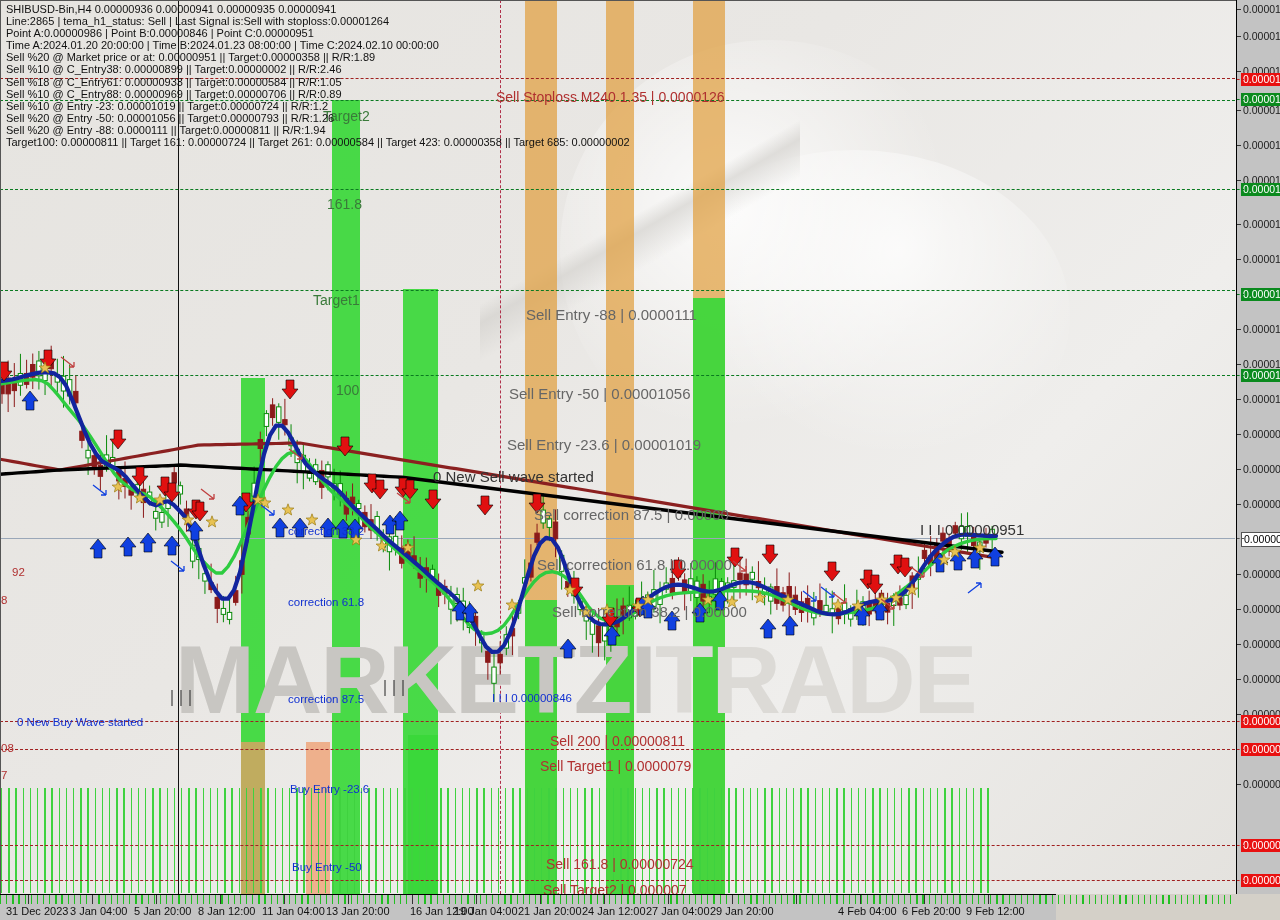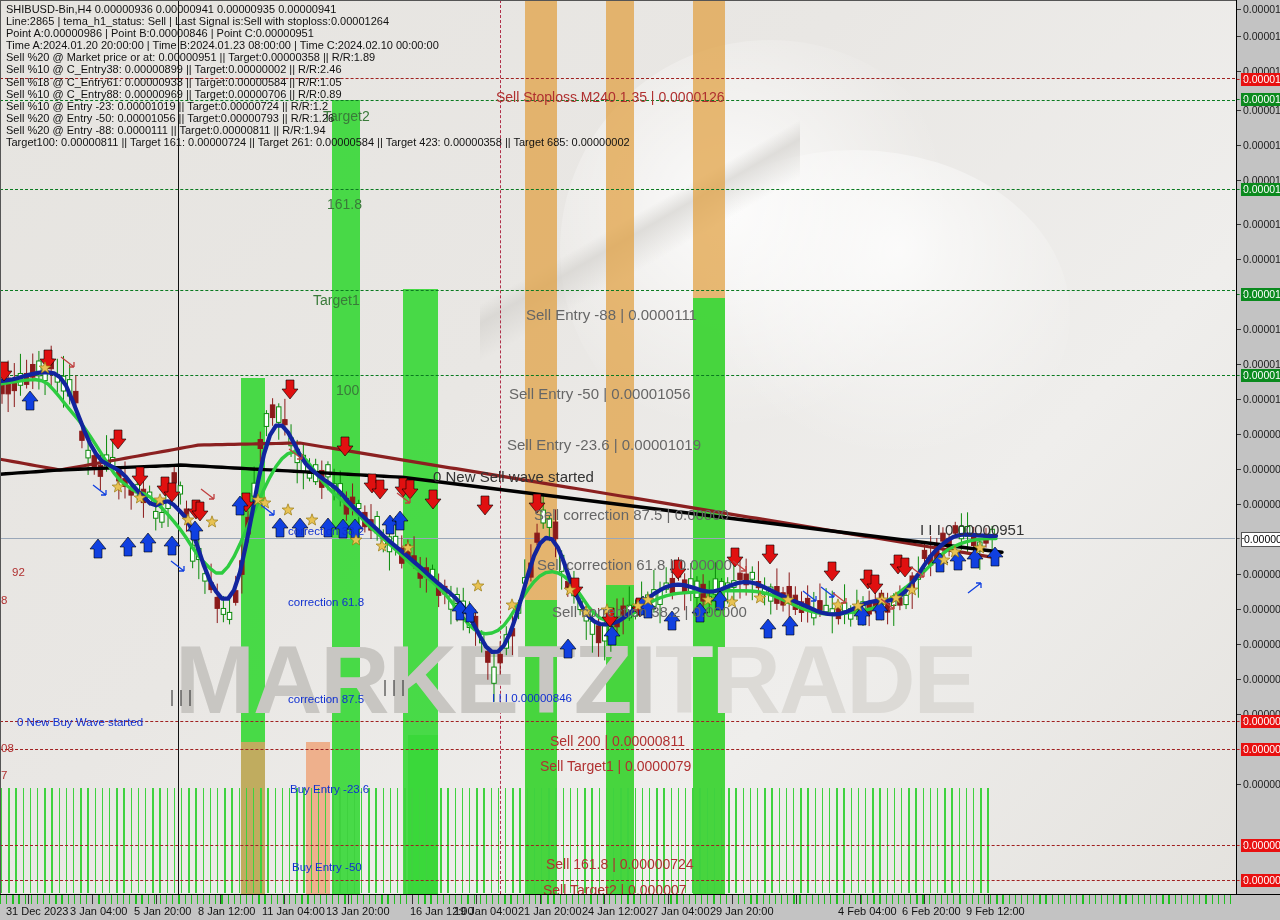--- a/index.html
+++ b/index.html
@@ -50,21 +50,21 @@
   #axis{position:absolute;left:1236px;top:0;width:44px;height:894px;background:#c3c3c3;border-left:1px solid #000;}
   .tick{position:absolute;left:0;width:44px;font-size:10.5px;color:#202020;white-space:nowrap;}
   .tick i{position:absolute;left:0;top:6px;width:4px;border-top:1px solid #333;}
   .tick span{position:absolute;left:6px;top:0;}
   .tagG{position:absolute;left:4px;height:13px;background:#0b8a1e;color:#fff;font-size:10.5px;padding:0 2px;white-space:nowrap;}
   .tagR{position:absolute;left:4px;height:13px;background:#e81010;color:#fff;font-size:10.5px;padding:0 2px;white-space:nowrap;}
   .tagW{position:absolute;left:4px;height:13px;background:#ffffff;color:#000;font-size:10.5px;padding:0 2px;border:1px solid #555;white-space:nowrap;}
   .adash{position:absolute;left:0;width:7px;height:0;}
 
   
-  #taxis{position:absolute;left:0;top:894px;width:1280px;height:26px;background:#c3c3c3;border-top:1px solid #000;}
+  #taxis{position:absolute;left:0;top:894px;width:1056px;height:26px;background:#c3c3c3;border-top:1px solid #000;}
   #tstrip{position:absolute;left:0;top:0;width:1236px;height:9px;
      background:repeating-linear-gradient(90deg,#22c022 0px,#22c022 1.2px,rgba(0,0,0,0) 1.2px,rgba(0,0,0,0) 6.15px);}
   .tlab{position:absolute;top:10px;font-size:11px;color:#111;white-space:nowrap;}
   .ttick{position:absolute;top:0;height:9px;border-left:1px solid #333;}
 </style>
 </head>
 <body>
 
 <div id="root">
 

